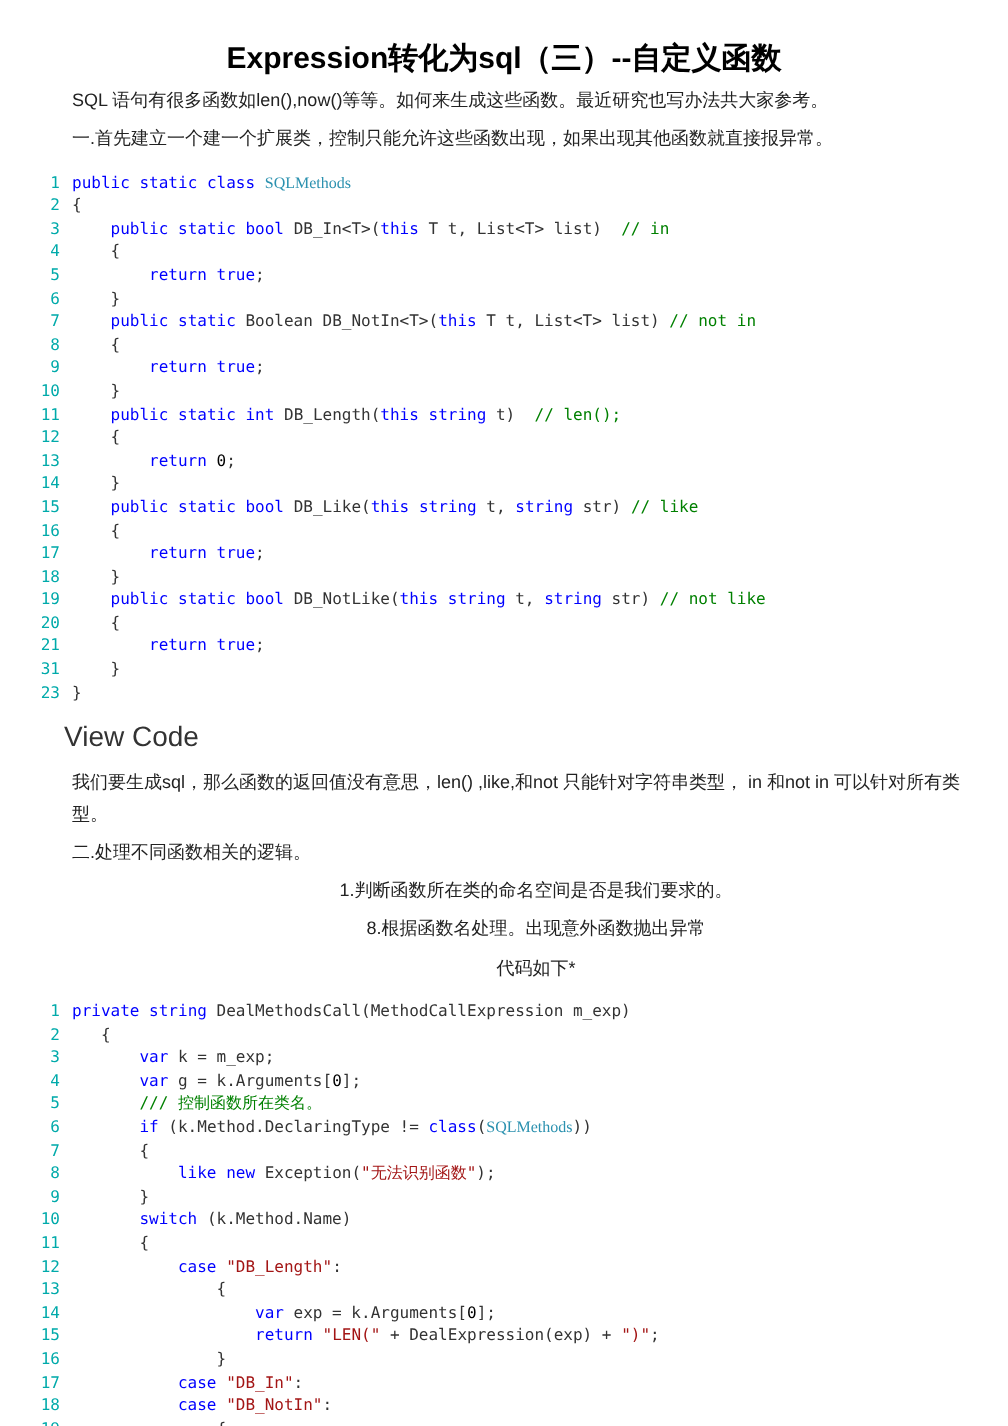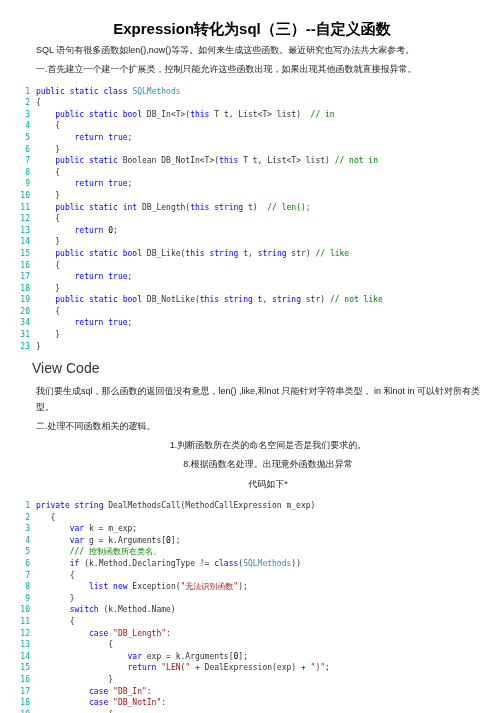--- a/index.html
+++ b/index.html
@@ -5,21 +5,21 @@
   * { margin: 0; padding: 0; box-sizing: border-box; }
   body { font-family: Arial, "Microsoft YaHei", sans-serif; width: 504px; background: #fff; color: #333; padding: 12px 18px; font-size: 9px; }
   h1 { font-size: 15px; font-weight: bold; text-align: center; margin: 8px 0 4px; color: #000; }
   .para { font-size: 9px; line-height: 1.7; margin: 4px 0 4px 18px; color: #222; }
   .para2 { font-size: 9px; line-height: 1.7; margin: 4px 0 4px 32px; color: #222; text-align: center; }
   .code-block { margin: 8px 0; }
   .code-line { display: flex; font-family: Consolas, Monaco, monospace; font-size: 8px; line-height: 1.45; white-space: pre; }
   .ln { width: 18px; text-align: right; color: #0aa; padding-right: 6px; flex-shrink: 0; }
   .code { flex: 1; }
   .kw { color: #0000ff; }
-  .type { color: #2b91af; }
+  .type { color: #2b91af; font-family: Liberation Serif, serif; }
   .str { color: #a31515; }
   .cmt { color: #008000; }
   .plain { color: #000; }
   .view-code { font-size: 14px; margin: 6px 0 8px 14px; color: #333; }
 </style>
 </head>
 <body>
 
 <h1>Expression转化为sql（三）--自定义函数</h1>
 
@@ -40,42 +40,42 @@
     <div class="code-line"><span class="ln">11</span><span class="code">    <span class="kw">public</span> <span class="kw">static</span> <span class="kw">int</span> DB_Length(<span class="kw">this</span> <span class="kw">string</span> t)  <span class="cmt">// len();</span></span></div>
     <div class="code-line"><span class="ln">12</span><span class="code">    {</span></div>
     <div class="code-line"><span class="ln">13</span><span class="code">        <span class="kw">return</span> <span class="plain">0</span>;</span></div>
     <div class="code-line"><span class="ln">14</span><span class="code">    }</span></div>
     <div class="code-line"><span class="ln">15</span><span class="code">    <span class="kw">public</span> <span class="kw">static</span> <span class="kw">bool</span> DB_Like(<span class="kw">this</span> <span class="kw">string</span> t, <span class="kw">string</span> str) <span class="cmt">// like</span></span></div>
     <div class="code-line"><span class="ln">16</span><span class="code">    {</span></div>
     <div class="code-line"><span class="ln">17</span><span class="code">        <span class="kw">return</span> <span class="kw">true</span>;</span></div>
     <div class="code-line"><span class="ln">18</span><span class="code">    }</span></div>
     <div class="code-line"><span class="ln">19</span><span class="code">    <span class="kw">public</span> <span class="kw">static</span> <span class="kw">bool</span> DB_NotLike(<span class="kw">this</span> <span class="kw">string</span> t, <span class="kw">string</span> str) <span class="cmt">// not like</span></span></div>
     <div class="code-line"><span class="ln">20</span><span class="code">    {</span></div>
-    <div class="code-line"><span class="ln">34</span><span class="code">        <span class="kw">return</span> <span class="kw">true</span>;</span></div>
+    <div class="code-line"><span class="ln">21</span><span class="code">        <span class="kw">return</span> <span class="kw">true</span>;</span></div>
     <div class="code-line"><span class="ln">31</span><span class="code">    }</span></div>
     <div class="code-line"><span class="ln">23</span><span class="code">}</span></div>
   </div>
 
 <div class="view-code">View Code</div>
 
 <p class="para">我们要生成sql，那么函数的返回值没有意思，len() ,like,和not 只能针对字符串类型， in 和not in 可以针对所有类型。</p>
 <p class="para">二.处理不同函数相关的逻辑。</p>
 <p class="para2">1.判断函数所在类的命名空间是否是我们要求的。</p>
 <p class="para2">8.根据函数名处理。出现意外函数抛出异常</p>
 <p class="para2">代码如下*</p>
 
 <div class="code-block" id="code2">
     <div class="code-line"><span class="ln">1</span><span class="code"><span class="kw">private</span> <span class="kw">string</span> DealMethodsCall(MethodCallExpression m_exp)</span></div>
     <div class="code-line"><span class="ln">2</span><span class="code">   {</span></div>
     <div class="code-line"><span class="ln">3</span><span class="code">       <span class="kw">var</span> k = m_exp;</span></div>
     <div class="code-line"><span class="ln">4</span><span class="code">       <span class="kw">var</span> g = k.Arguments[<span class="plain">0</span>];</span></div>
     <div class="code-line"><span class="ln">5</span><span class="code">       <span class="cmt">/// 控制函数所在类名。</span></span></div>
     <div class="code-line"><span class="ln">6</span><span class="code">       <span class="kw">if</span> (k.Method.DeclaringType != <span class="kw">class</span>(<span class="type">SQLMethods</span>))</span></div>
     <div class="code-line"><span class="ln">7</span><span class="code">       {</span></div>
-    <div class="code-line"><span class="ln">8</span><span class="code">           <span class="kw">list</span> <span class="kw">new</span> Exception(<span class="str">"无法识别函数"</span>);</span></div>
+    <div class="code-line"><span class="ln">8</span><span class="code">           <span class="kw">like</span> <span class="kw">new</span> Exception(<span class="str">"无法识别函数"</span>);</span></div>
     <div class="code-line"><span class="ln">9</span><span class="code">       }</span></div>
     <div class="code-line"><span class="ln">10</span><span class="code">       <span class="kw">switch</span> (k.Method.Name)</span></div>
     <div class="code-line"><span class="ln">11</span><span class="code">       {</span></div>
     <div class="code-line"><span class="ln">12</span><span class="code">           <span class="kw">case</span> <span class="str">"DB_Length"</span>:</span></div>
     <div class="code-line"><span class="ln">13</span><span class="code">               {</span></div>
     <div class="code-line"><span class="ln">14</span><span class="code">                   <span class="kw">var</span> exp = k.Arguments[<span class="plain">0</span>];</span></div>
     <div class="code-line"><span class="ln">15</span><span class="code">                   <span class="kw">return</span> <span class="str">"LEN("</span> + DealExpression(exp) + <span class="str">")"</span>;</span></div>
     <div class="code-line"><span class="ln">16</span><span class="code">               }</span></div>
     <div class="code-line"><span class="ln">17</span><span class="code">           <span class="kw">case</span> <span class="str">"DB_In"</span>:</span></div>
     <div class="code-line"><span class="ln">18</span><span class="code">           <span class="kw">case</span> <span class="str">"DB_NotIn"</span>:</span></div>

